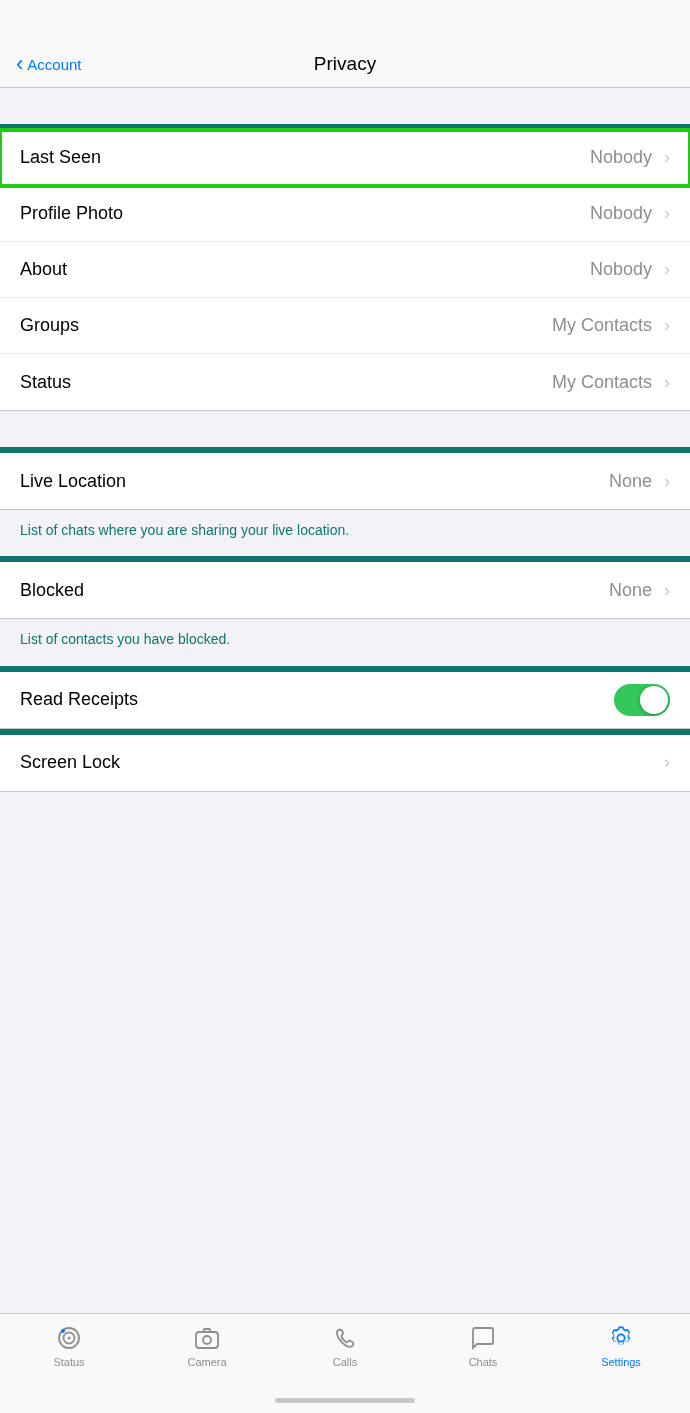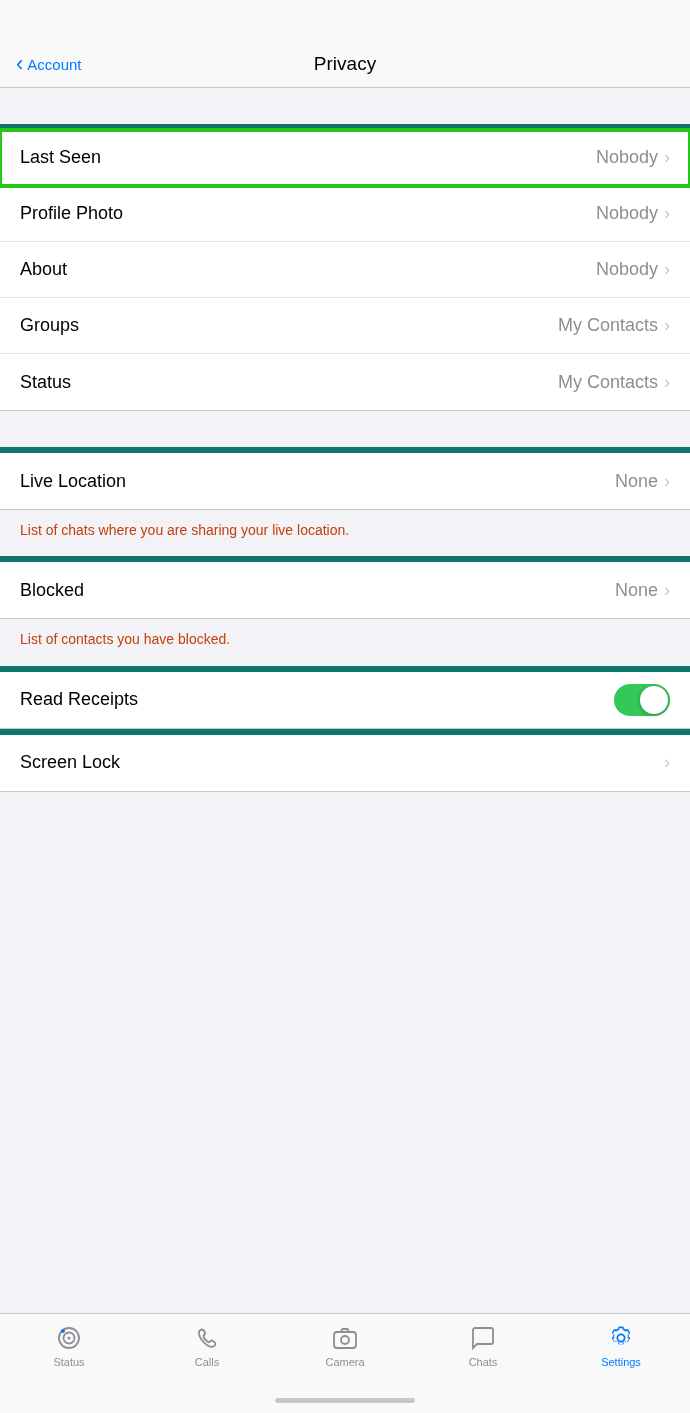--- a/index.html
+++ b/index.html
@@ -89,38 +89,38 @@
     }
 
     .row-left {
       font-size: 18px;
       color: #000;
       font-weight: 400;
     }
     .row-right {
       display: flex;
       align-items: center;
-      gap: 6px;
+      gap: 12px;
     }
     .row-value {
       font-size: 18px;
       color: #8e8e93;
     }
     .row-chevron {
       color: #c7c7cc;
       font-size: 18px;
       font-weight: 400;
     }
 
     
     .section-description {
       background: #f2f2f7;
       padding: 10px 20px 16px;
       font-size: 14px;
-      color: #c2410c;
+      color: #0f766e;
       line-height: 1.45;
     }
 
     
     .toggle-container {
       display: flex;
       align-items: center;
     }
     .toggle {
       width: 56px;
@@ -314,35 +314,35 @@
         <circle cx="14" cy="14" r="1.5" fill="#8e8e93"></circle>
         <circle cx="8" cy="7" r="2" fill="#007aff"></circle>
       </svg>
     </div>
     <span class="tab-label">Status</span>
   </div>
 
   <div class="tab-item">
     <div class="tab-icon">
       <svg width="28" height="28" viewBox="0 0 28 28" fill="none" xmlns="http://www.w3.org/2000/svg">
-        <path d="M6 7.5C6 7.5 7.5 5.5 9 5.5C10.5 5.5 12 8.5 12 8.5C12 8.5 12.5 9.5 11.5 10.5C10.5 11.5 10 12 10.5 13C11 14 13.5 17 15 18C16 18.7 16.5 18.2 17.5 17.2C18.5 16.2 19.5 16.7 19.5 16.7C19.5 16.7 22.5 18.2 22.5 19.7C22.5 21.2 20.5 22.5 20.5 22.5C16 24.5 5 15 6 7.5Z" stroke="#8e8e93" stroke-width="1.8" fill="none"></path>
-      </svg>
-    </div>
-    <span class="tab-label">Calls</span>
-  </div>
-
-  <div class="tab-item">
-    <div class="tab-icon">
-      <svg width="28" height="28" viewBox="0 0 28 28" fill="none" xmlns="http://www.w3.org/2000/svg">
         <rect x="3" y="8" width="22" height="16" rx="3" stroke="#8e8e93" stroke-width="1.8" fill="none"></rect>
         <circle cx="14" cy="16" r="4" stroke="#8e8e93" stroke-width="1.8" fill="none"></circle>
         <path d="M10 8L11.5 5H16.5L18 8" stroke="#8e8e93" stroke-width="1.8" fill="none"></path>
       </svg>
     </div>
     <span class="tab-label">Camera</span>
+  </div>
+
+  <div class="tab-item">
+    <div class="tab-icon">
+      <svg width="28" height="28" viewBox="0 0 28 28" fill="none" xmlns="http://www.w3.org/2000/svg">
+        <path d="M6 7.5C6 7.5 7.5 5.5 9 5.5C10.5 5.5 12 8.5 12 8.5C12 8.5 12.5 9.5 11.5 10.5C10.5 11.5 10 12 10.5 13C11 14 13.5 17 15 18C16 18.7 16.5 18.2 17.5 17.2C18.5 16.2 19.5 16.7 19.5 16.7C19.5 16.7 22.5 18.2 22.5 19.7C22.5 21.2 20.5 22.5 20.5 22.5C16 24.5 5 15 6 7.5Z" stroke="#8e8e93" stroke-width="1.8" fill="none"></path>
+      </svg>
+    </div>
+    <span class="tab-label">Calls</span>
   </div>
 
   <div class="tab-item">
     <div class="tab-icon">
       <svg width="28" height="28" viewBox="0 0 28 28" fill="none" xmlns="http://www.w3.org/2000/svg">
         <path d="M4 6C4 4.9 4.9 4 6 4H22C23.1 4 24 4.9 24 6V18C24 19.1 23.1 20 22 20H8L4 24V6Z" stroke="#8e8e93" stroke-width="1.8" fill="none"></path>
       </svg>
     </div>
     <span class="tab-label">Chats</span>
   </div>

